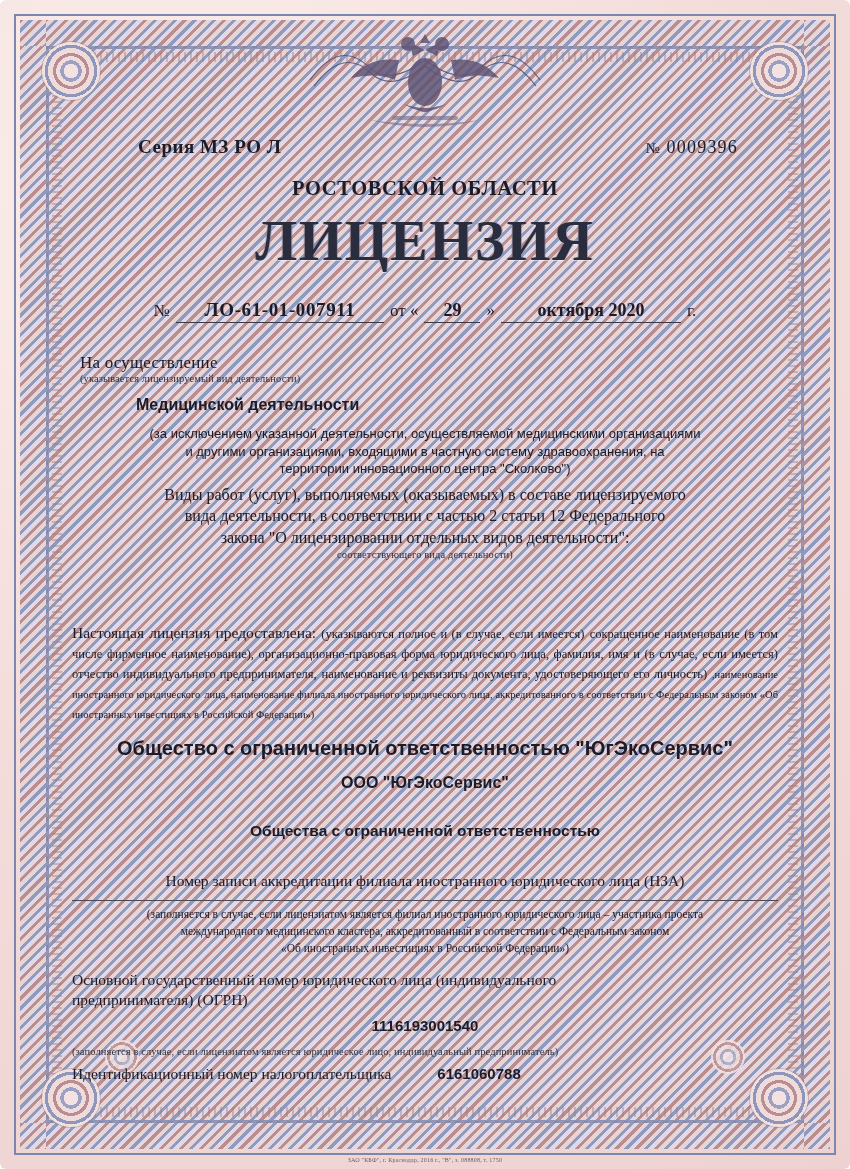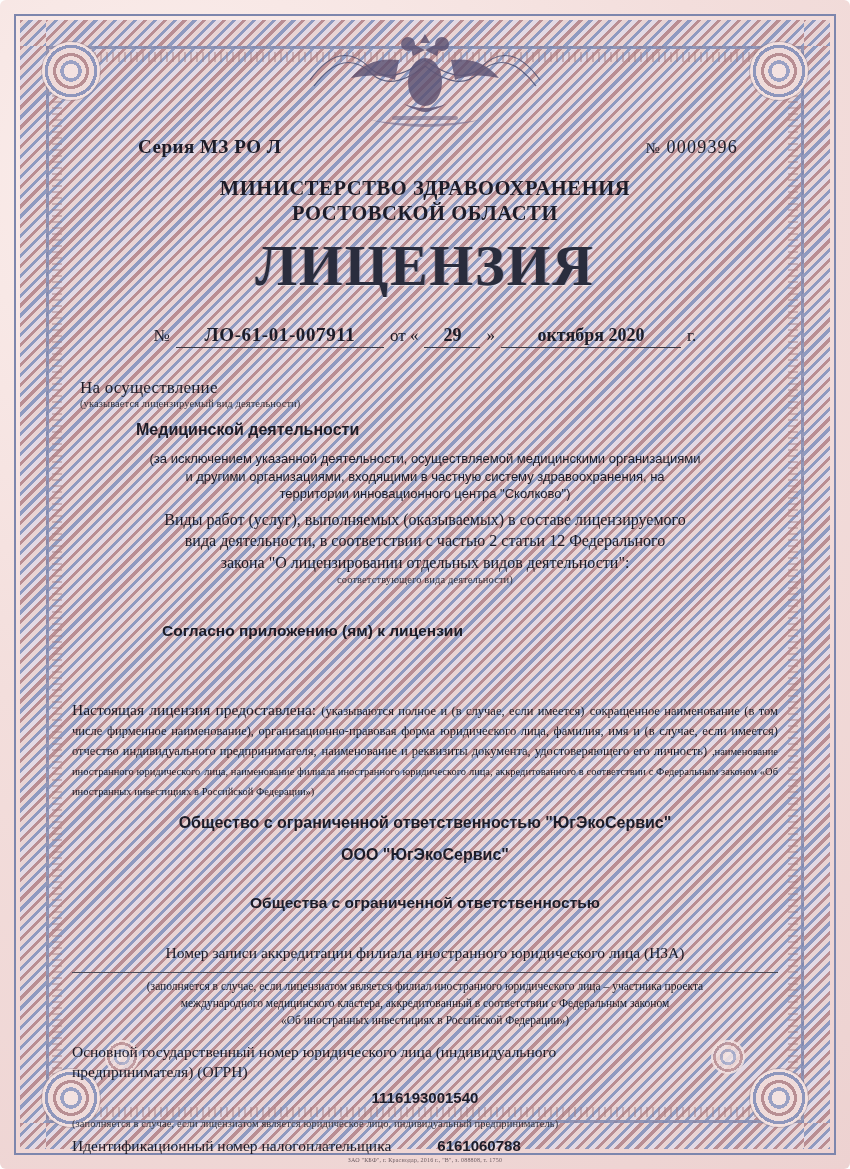--- a/index.html
+++ b/index.html
@@ -237,21 +237,21 @@
     text-align: justify;
     line-height: 1.3;
   }
   .granted .big { font-size: 15.5px; }
   .granted .sm  { font-size: 12.5px; }
   .granted .xs  { font-size: 10.5px; }
 
   .org1 {
     margin-top: 14px;
     text-align: center;
-    font-size: 16px;
+    font-size: 20px;
     font-weight: bold;
     font-family: "Liberation Sans", sans-serif;
   }
   .org2 {
     margin-top: 14px;
     text-align: center;
     font-size: 16px;
     font-weight: bold;
     font-family: "Liberation Sans", sans-serif;
   }
@@ -385,21 +385,20 @@
         <span class="ser-label">Серия</span>
         <span>МЗ РО Л</span>
       </div>
       <div class="number-top">
         <span class="no">№</span>
         <span>0009396</span>
       </div>
     </div>
 
     <div class="ministry">
-      <div>МИНИСТЕРСТВО ЗДРАВООХРАНЕНИЯ</div>
       <div>РОСТОВСКОЙ ОБЛАСТИ</div>
     </div>
 
     <div class="title-licence">ЛИЦЕНЗИЯ</div>
 
     <div class="row-number">
       <span class="lbl-no">№</span>
       <span class="fld lic-num">ЛО-61-01-007911</span>
       <span class="plain">от «</span>
       <span class="fld day">29</span>
@@ -420,21 +419,20 @@
       <div>территории инновационного центра "Сколково")</div>
     </div>
 
     <div class="works">
       <div>Виды работ (услуг), выполняемых (оказываемых) в составе лицензируемого</div>
       <div>вида деятельности, в соответствии с частью 2 статьи 12 Федерального</div>
       <div>закона "О лицензировании отдельных видов деятельности":</div>
       <div class="hint center">соответствующего вида деятельности)</div>
     </div>
 
-    <div class="according">Согласно приложению (ям) к лицензии</div>
 
     <div class="granted">
       <span class="big">Настоящая лицензия предоставлена:</span>
       <span class="sm">(указываются полное и (в случае, если имеется)</span>
       <span class="sm">сокращенное наименование (в том числе фирменное наименование), организационно-правовая форма</span>
       <span class="sm">юридического лица, фамилия, имя и (в случае, если имеется)  отчество индивидуального предпринимателя,</span>
       <span class="sm">наименование и реквизиты документа, удостоверяющего его личность)</span>
       <span class="xs">,наименование иностранного юридического</span>
       <span class="xs">лица, наименование филиала иностранного юридического лица, аккредитованного в соответствии с Федеральным законом «Об</span>
       <span class="xs">иностранных инвестициях в Российской Федерации»)</span>

